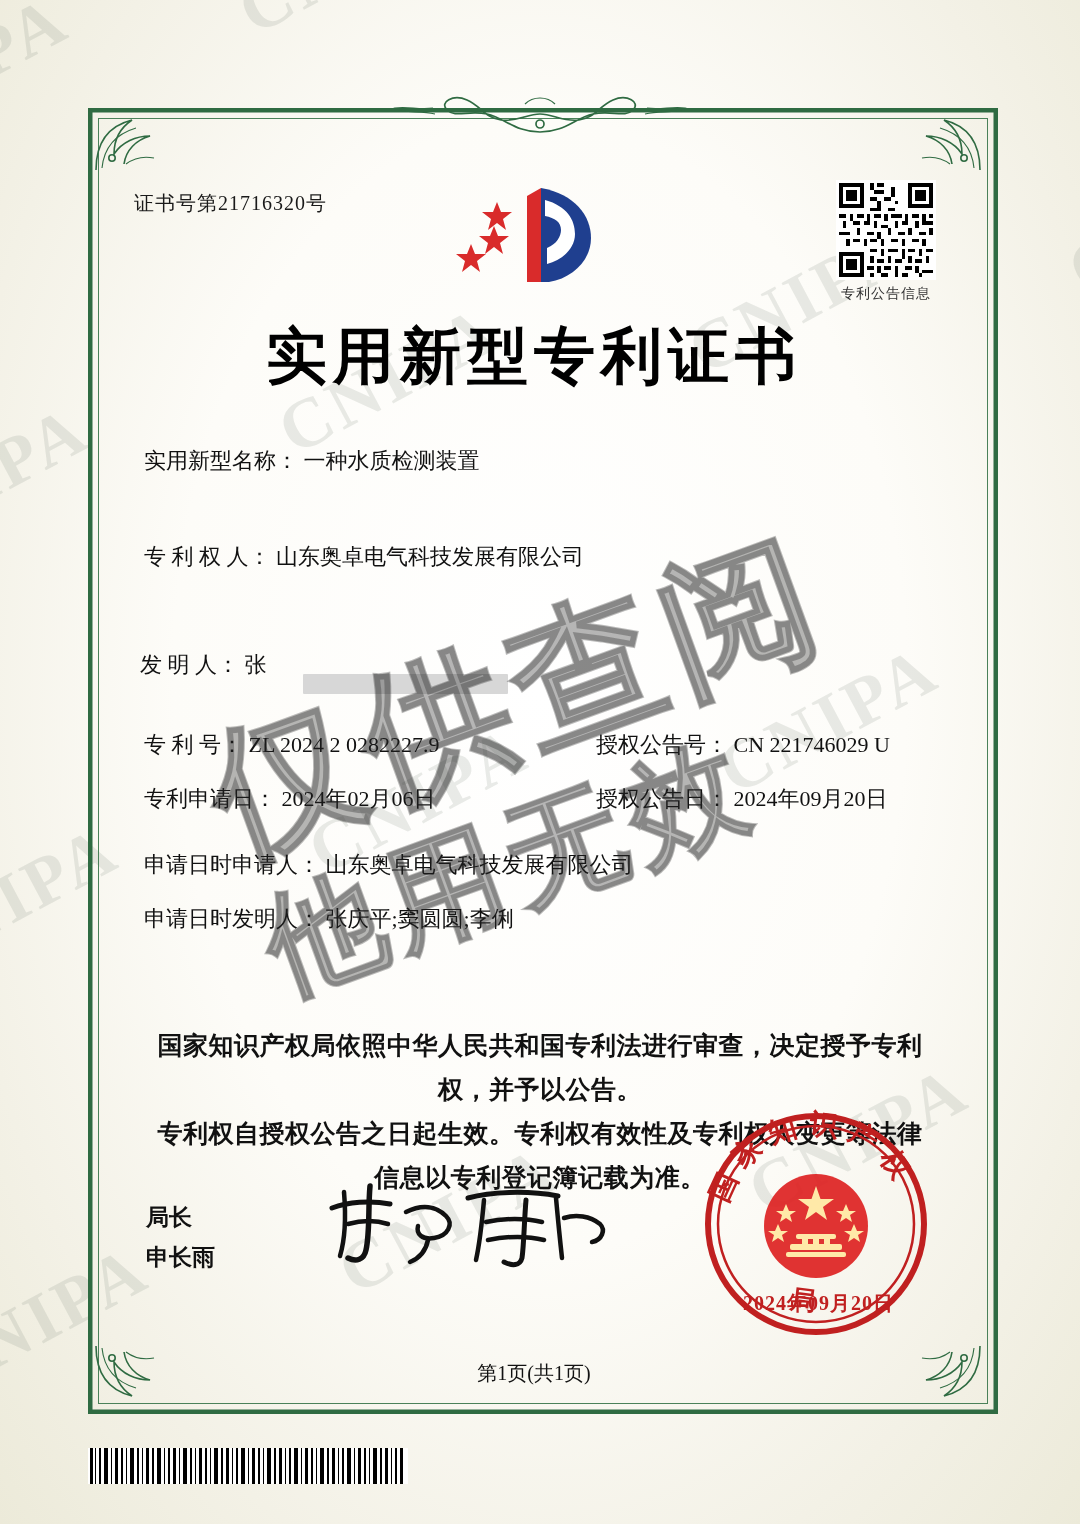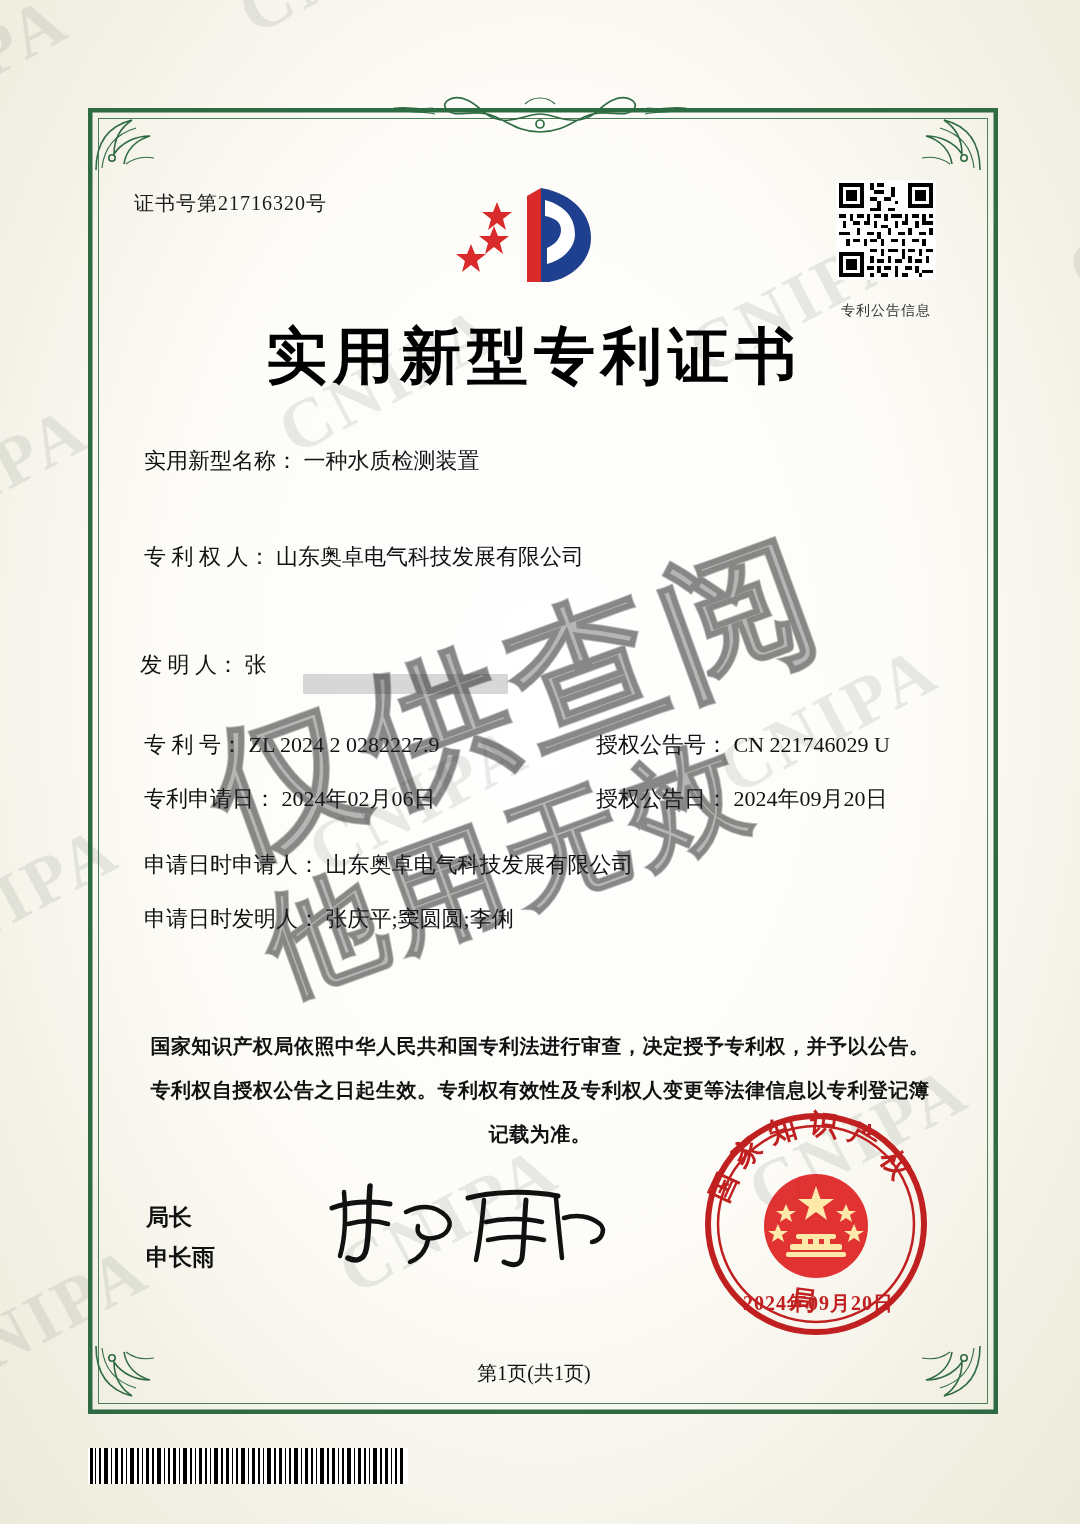--- a/index.html
+++ b/index.html
@@ -114,21 +114,21 @@
     top: 72px;
     width: 108px;
     text-align: center;
   }
   #qr-code {
     width: 100px;
     height: 100px;
     background-color: #fff;
   }
   #qr-caption {
-    margin-top: 18px;
+    margin-top: 1px;
     font-size: 14px;
     color: #333;
     letter-spacing: 1px;
   }
 
   
   #emblem {
     position: absolute;
     left: 50%;
     top: 78px;
@@ -187,21 +187,21 @@
     background: #d7d7d7;
     border-radius: 1px;
   }
 
   
   #statement {
     position: absolute;
     left: 58px;
     right: 46px;
     top: 916px;
-    font-size: 20px;
+    font-size: 25px;
     line-height: 44px;
     color: #111;
     text-align: center;
     font-weight: bold;
     letter-spacing: 0.5px;
   }
   #statement .p2 { text-align: center; }
 
   
   #director {

